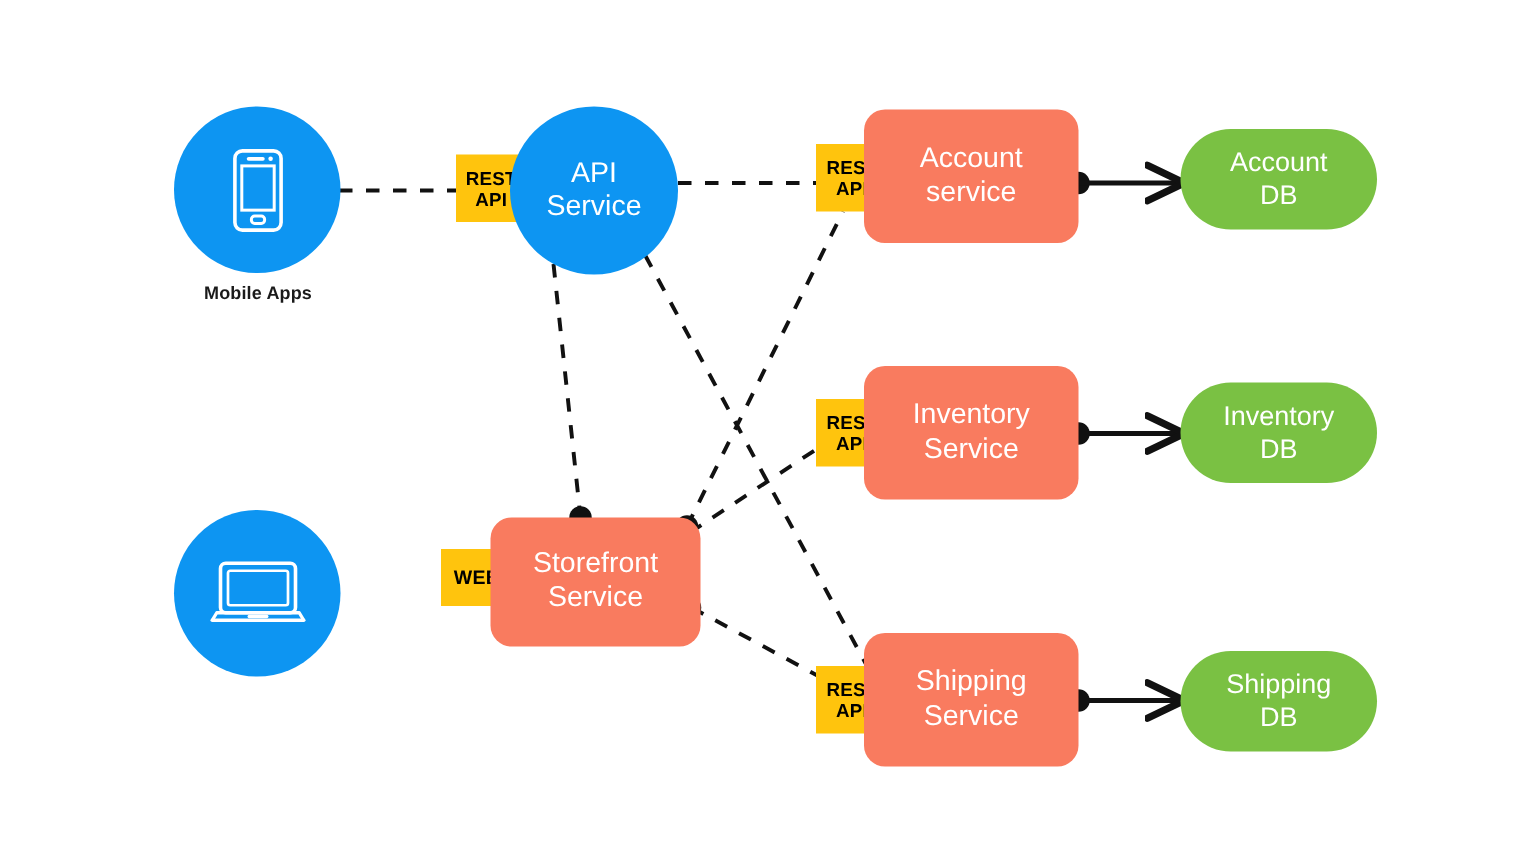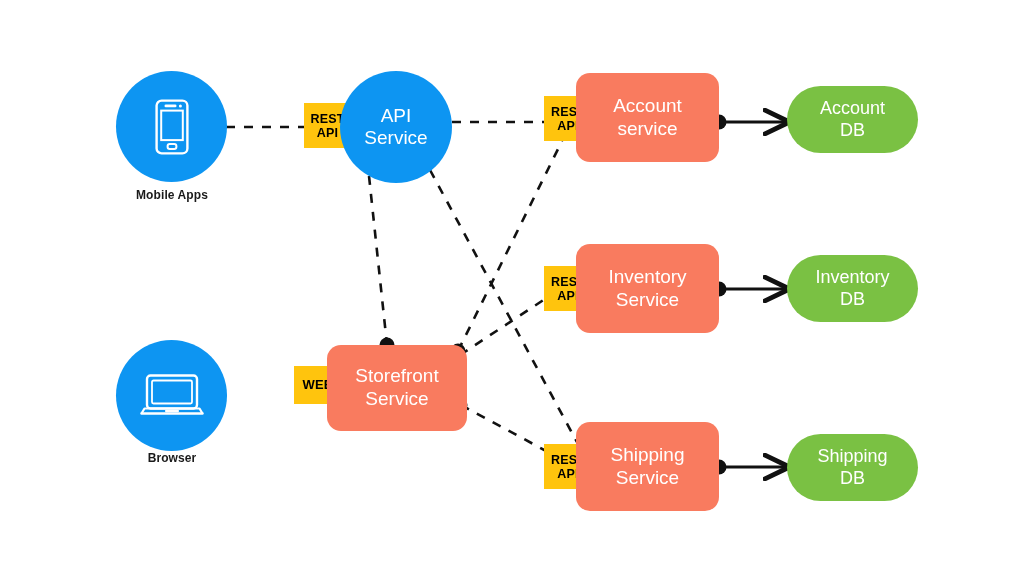--- a/index.html
+++ b/index.html
@@ -151,21 +151,20 @@
     <span class="actor-icon">
       <svg width="64" height="48" viewBox="0 0 64 48">
         <rect x="7" y="3.5" width="50" height="33" rx="3.5" ry="3.5" fill="none" stroke="#ffffff" stroke-width="2.4"></rect>
         <rect x="12" y="8.5" width="40" height="23" rx="1.5" fill="none" stroke="#ffffff" stroke-width="1.8"></rect>
         <path d="M1.5,41.5 L62.5,41.5" stroke="#ffffff" stroke-width="2.4" stroke-linecap="round" fill="none"></path>
         <path d="M1.5,41.5 L4.5,36.5 L59.5,36.5 L62.5,41.5" fill="none" stroke="#ffffff" stroke-width="2.2" stroke-linejoin="round"></path>
         <rect x="25" y="37.8" width="14" height="2.4" rx="1.2" fill="#ffffff"></rect>
       </svg>
     </span>
   </div>
-  <div class="actor-label" style="left:96px; top:451px; width:152px;">Browser</div>
 
   <div class="node badge" style="left:304px; top:103px; width:47px; height:45px; flex-direction:column;">
     <span>REST</span>
     <span>API</span>
   </div>
 
   <div class="node gateway-circle" style="left:340px; top:71px; width:112px; height:112px; flex-direction:column;">
     <span>API</span>
     <span>Service</span>
   </div>

